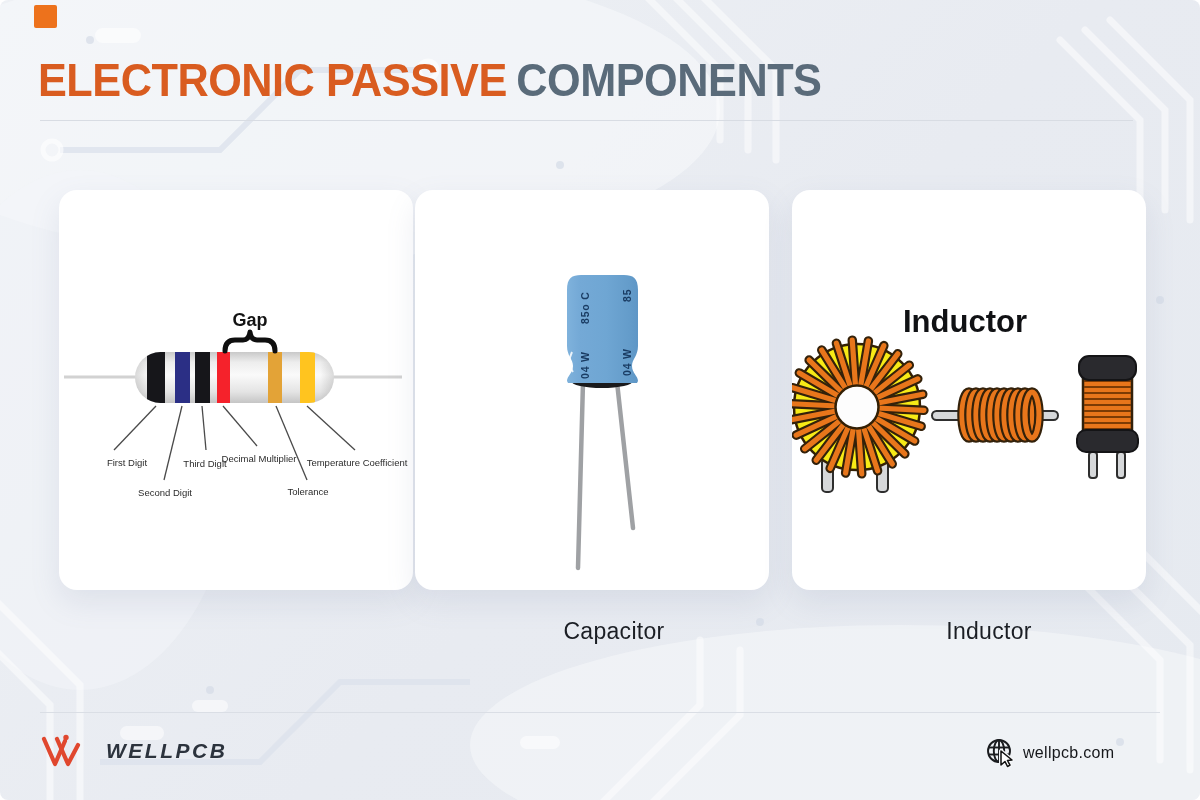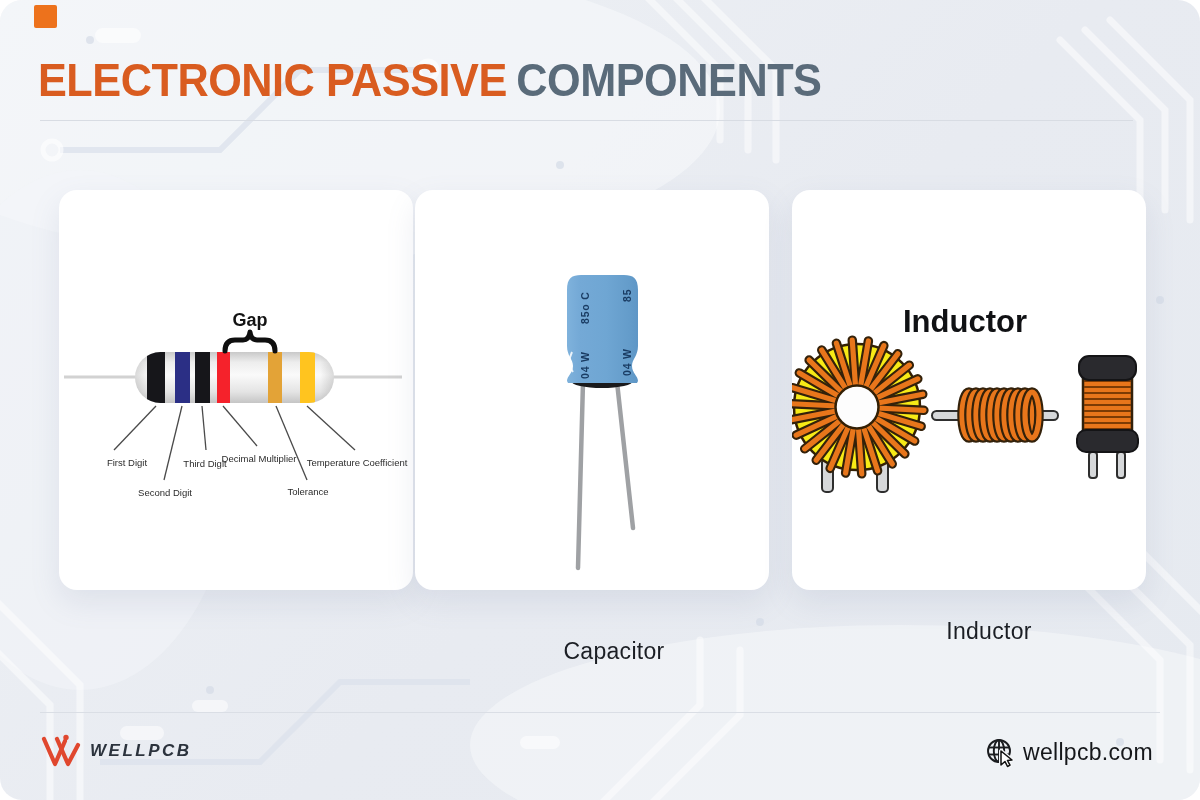--- a/index.html
+++ b/index.html
@@ -1,37 +1,37 @@
 <!DOCTYPE html>
 <html><head>
 <meta charset="utf-8">
 <style>
   html,body{margin:0;padding:0;background:#ffffff;}
   body{width:1200px;height:800px;position:relative;font-family:"Liberation Sans",sans-serif;overflow:hidden;}
-  .canvas{position:absolute;inset:0;border-radius:22px;overflow:hidden;background:linear-gradient(135deg,#EEF1F5 0%,#E8EBF1 55%,#E6EAF0 100%);}
+  .canvas{position:absolute;inset:0;border-radius:8px;overflow:hidden;background:linear-gradient(135deg,#EEF1F5 0%,#E8EBF1 55%,#E6EAF0 100%);}
   .bg{position:absolute;inset:0;}
   .accent-square{position:absolute;left:34px;top:5px;width:23px;height:23px;background:#ED721C;border-radius:2px;}
   h1.title{position:absolute;left:38px;top:57px;margin:0;font-size:46px;font-weight:700;letter-spacing:-0.5px;line-height:1;white-space:nowrap;transform:scaleX(0.94);transform-origin:left center;}
   .title-primary{color:#D95C20;}
   .title-secondary{color:#5A6B7A;margin-left:10px;}
   .title-rule{position:absolute;left:40px;top:120px;width:1093px;height:1px;background:#D8DCE3;}
   .card{position:absolute;top:190px;width:354px;height:400px;background:#ffffff;border-radius:18px;box-shadow:0 12px 30px rgba(110,128,160,0.14);}
   #card-resistor{left:59px;}
   #card-capacitor{left:415px;}
   #card-inductor{left:792px;}
   .card svg{position:absolute;inset:0;}
   .card-label{position:absolute;top:618px;width:220px;text-align:center;font-size:23px;color:#1B1E24;letter-spacing:0.3px;}
   #label-resistor{left:109px;}
-  #label-capacitor{left:504px;margin-top:20px;}
+  #label-capacitor{left:504px;}
   #label-inductor{left:879px;}
   .footer-rule{position:absolute;left:40px;top:712px;width:1120px;height:1px;background:#DADEE5;}
   .brand{position:absolute;left:40px;top:733px;display:flex;align-items:center;}
-  .brand-text{font-size:17px;font-weight:700;font-style:italic;letter-spacing:2.5px;color:#2C333D;margin-left:8px;}
+  .brand-text{font-size:21px;font-weight:700;font-style:italic;letter-spacing:2.5px;color:#2C333D;margin-left:24px;}
   .website{position:absolute;left:985px;top:737px;display:flex;align-items:center;}
-  .website-text{font-size:23px;color:#15171A;margin-left:8px;letter-spacing:0.3px;}
+  .website-text{font-size:16px;color:#15171A;margin-left:8px;letter-spacing:0.3px;}
   svg text{font-family:"Liberation Sans",sans-serif;}
   .res-label{font-size:9.5px;fill:#2B2B2B;}
   .gap-label{font-size:18px;font-weight:600;fill:#131313;}
   .cap-mark{font-size:10.5px;font-weight:700;fill:#1A3C63;letter-spacing:0.8px;}
   .ind-heading{font-size:31px;font-weight:700;fill:#101114;}
 </style>
 </head>
 <body>
 
 <div class="canvas">

